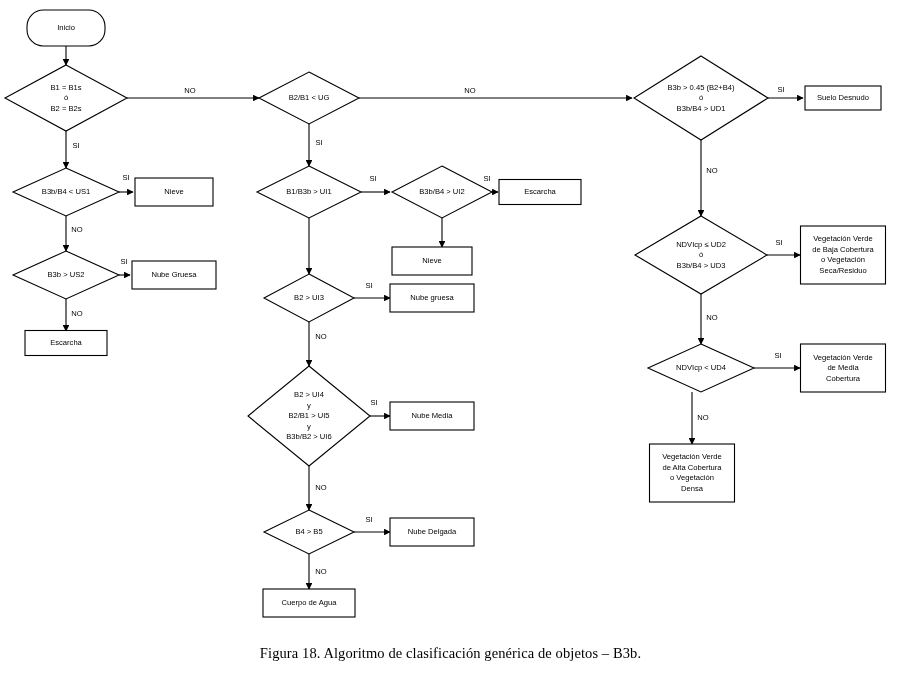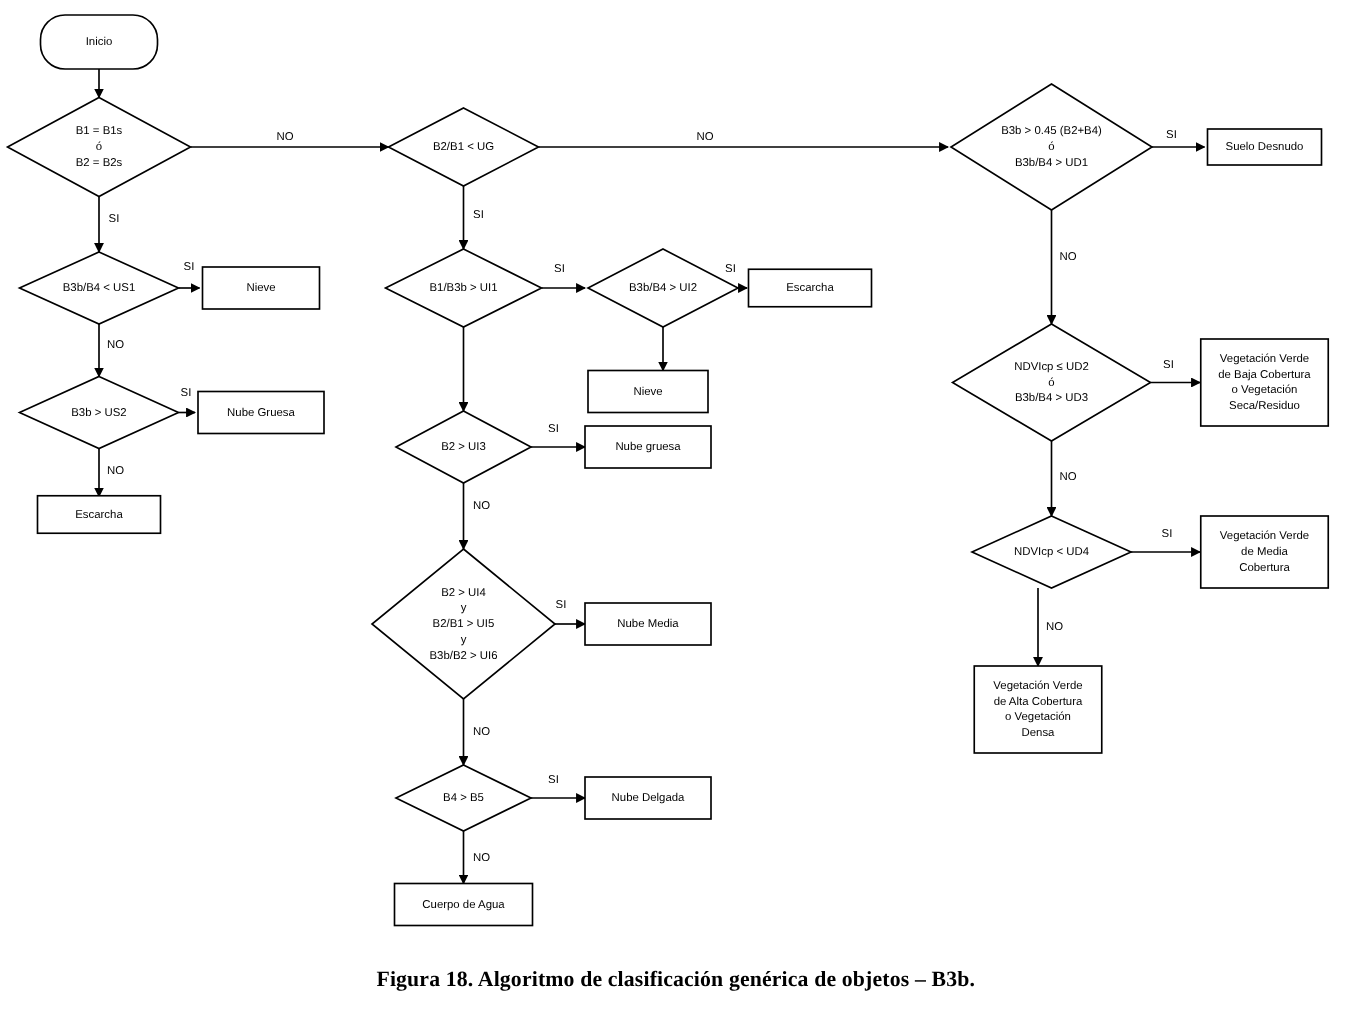--- a/index.html
+++ b/index.html
@@ -44,21 +44,21 @@
     text-anchor: middle;
     dominant-baseline: middle;
   }
   .caption {
     position: absolute;
     left: 0;
     top: 645px;
     width: 901px;
     text-align: center;
     font-family: "Liberation Serif", serif;
-    font-weight: bold;
+    font-weight: normal;
     font-size: 14.5px;
     color: #000000;
     letter-spacing: 0.1px;
   }
 </style>
 </head>
 <body>
 
 <svg id="flow" width="901" height="640" viewBox="0 0 901 640">
   <defs>

